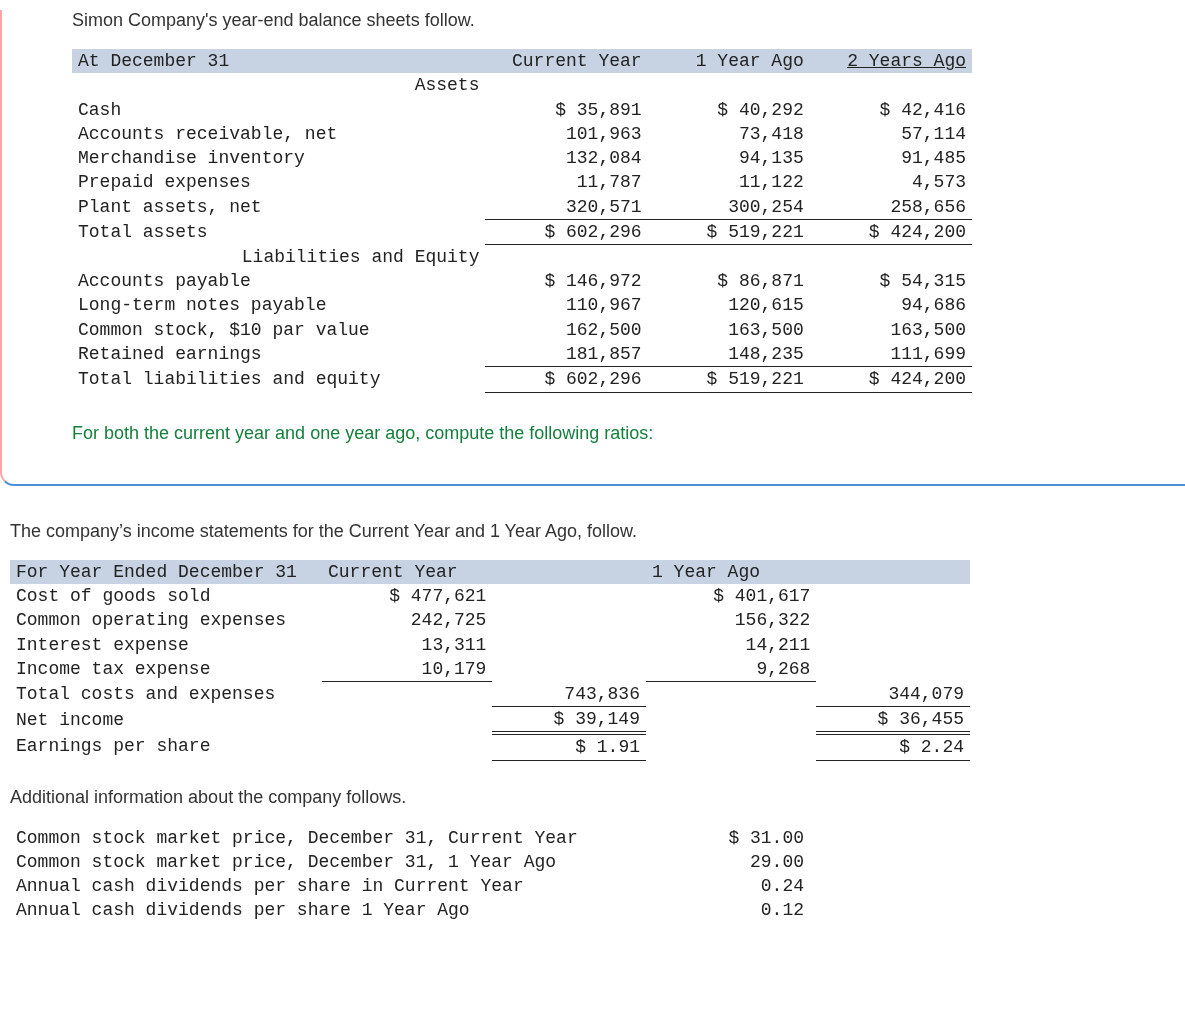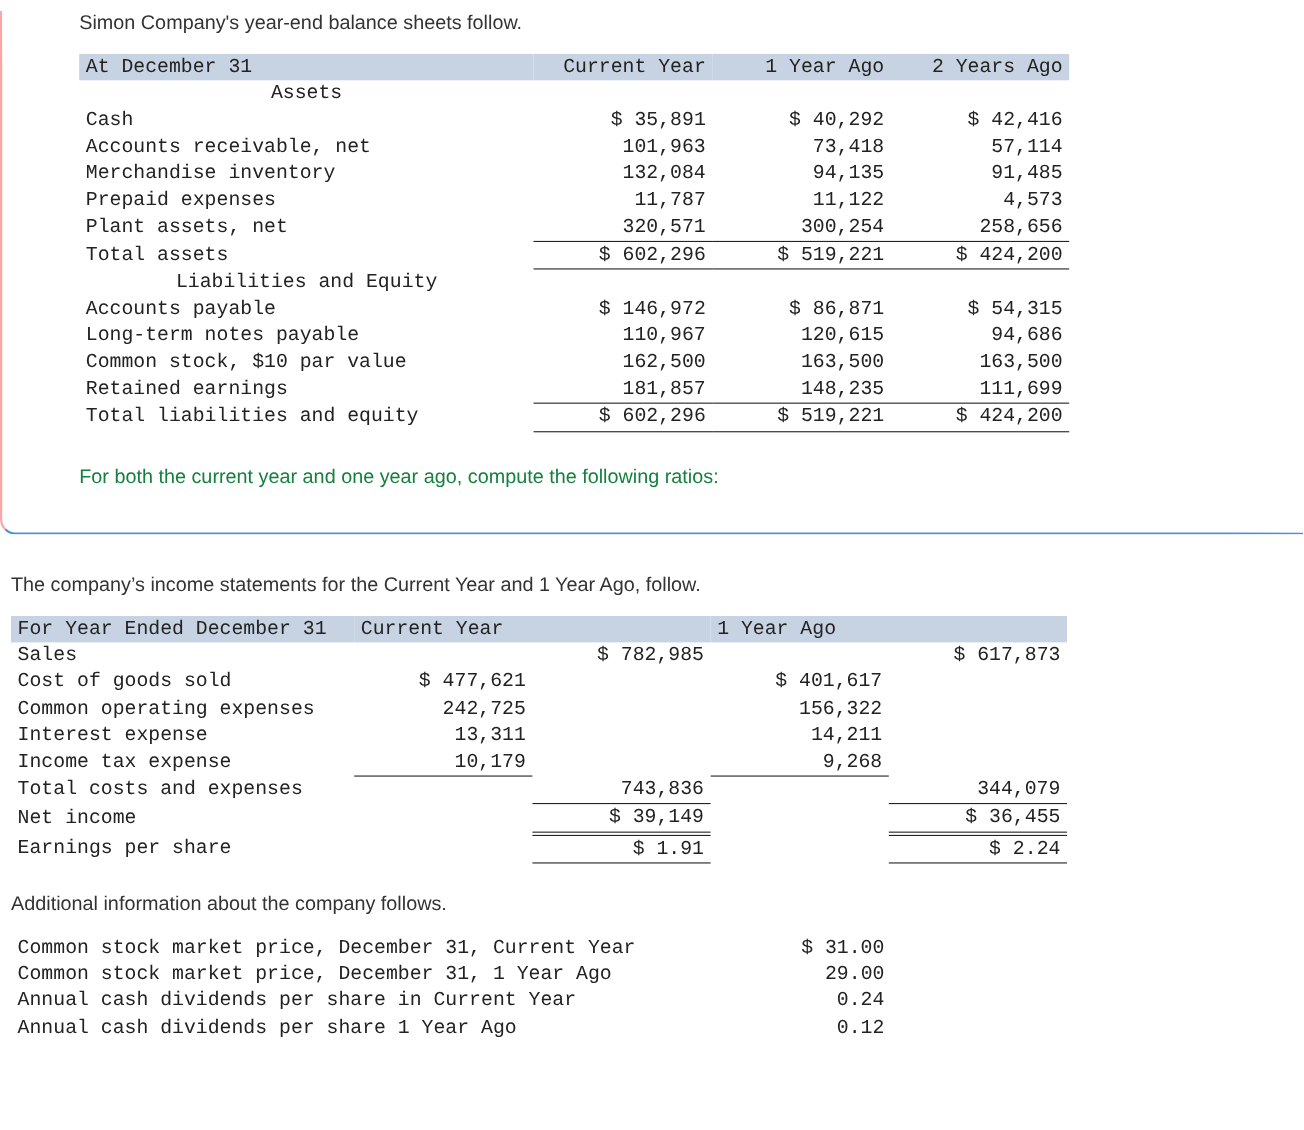--- a/index.html
+++ b/index.html
@@ -35,29 +35,29 @@
     width: 900px;
   }
   table.wide { width: 960px; }
   td { padding: 0 6px; line-height: 1.35; }
   .hdr {
     background: #c7d3e3;
     font-weight: normal;
   }
   .right { text-align: right; }
   .label { text-align: left; white-space: nowrap; }
-  .sect { text-align: center; }
+  .sect { text-align: right; }
   .underline { border-bottom: 1.5px solid #222; }
   .topline { border-top: 1.5px solid #222; }
   .dbltop { border-top: 4px double #222; }
   .page-outer { padding-left: 0; }
   .second-block { padding-left: 10px; }
   .col-cur { width: 130px; }
   .col-yr1 { width: 130px; }
-  .col-yr2 { width: 130px; }
+  .col-yr2 { width: 130px; text-decoration: underline; }
   .col-label { width: 350px; }
   .inc-label { width: 300px; }
   .inc-col { width: 150px; }
   .info-label { width: 550px; }
   .info-val { width: 120px; }
 </style>
 </head>
 <body>
 
 <div class="page-outer">
@@ -167,27 +167,20 @@
     <p class="intro">The company’s income statements for the Current Year and 1 Year Ago, follow.</p>
 
     <table class="wide">
       <tbody>
           <tr class="hdr">
         <td class="label inc-label">For Year Ended December 31</td>
         <td class="label inc-col" colspan="2">Current Year</td>
         <td class="label inc-col" colspan="2">1 Year Ago</td>
       </tr>
       <tr>
-        <td class="label">Sales</td>
-        <td class="inc-col"></td>
-        <td class="right inc-col">$ 782,985</td>
-        <td class="inc-col"></td>
-        <td class="right inc-col">$ 617,873</td>
-      </tr>
-      <tr>
         <td class="label">Cost of goods sold</td>
         <td class="right">$ 477,621</td>
         <td></td>
         <td class="right">$ 401,617</td>
         <td></td>
       </tr>
       <tr>
         <td class="label">Common operating expenses</td>
         <td class="right">242,725</td>
         <td></td>

